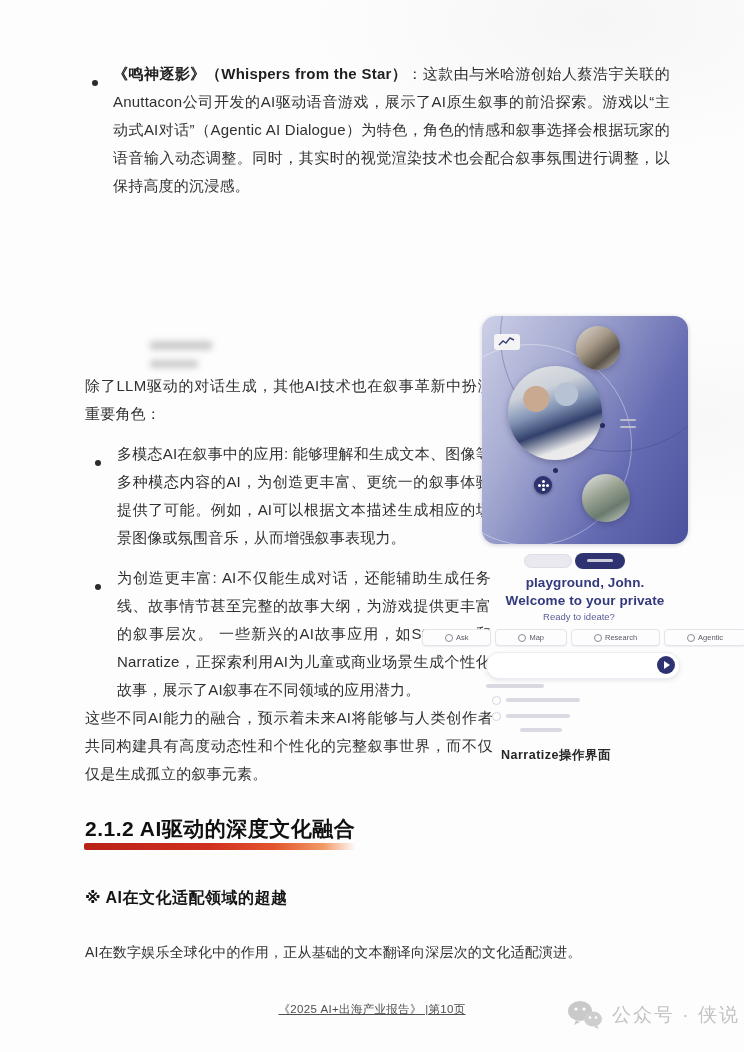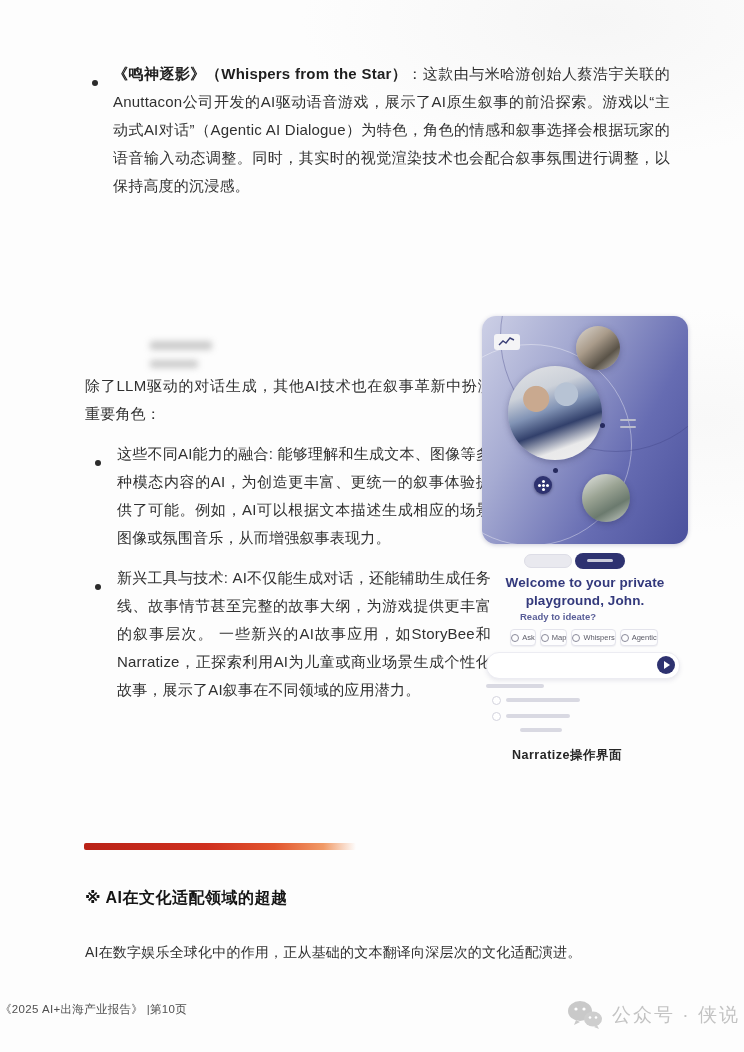--- a/index.html
+++ b/index.html
@@ -49,36 +49,36 @@
   .node-dot{position:absolute;width:5px;height:5px;border-radius:50%;background:#262a5e;}
   .dash{position:absolute;width:16px;height:2px;background:#b9bccd;border-radius:1px;}
 
   .pill-toggle{left:524px;top:552px;width:120px;height:17px;display:flex;gap:3px;align-items:center;}
   .pill-light{width:46px;height:12px;border-radius:7px;background:#e9e9ef;border:1px solid #dddde6;}
   .pill-dark{width:50px;height:16px;border-radius:9px;background:#2e3270;position:relative;}
   .pill-dark i{position:absolute;left:12px;top:6px;width:26px;height:3px;border-radius:2px;background:rgba(255,255,255,.75);}
 
   .welcome{left:482px;top:574px;width:206px;text-align:center;font-size:13.5px;font-weight:bold;
     color:#33397c;line-height:18px;letter-spacing:.1px;}
-  .ideate{left:455px;top:611px;width:206px;text-align:center;font-size:9.5px;color:#3c4286;font-weight:bold;opacity:.85;}
+  .ideate{left:476px;top:611px;width:206px;text-align:center;font-size:9.5px;color:#3c4286;font-weight:normal;opacity:.85;}
   .tabs-row{left:484px;top:629px;width:200px;display:flex;gap:4px;justify-content:center;}
-  .tab-btn{height:15px;padding:0 0;background:#fdfdfe;border:1px solid #e4e4ec;border-radius:4px;
+  .tab-btn{height:15px;padding:0 22px;background:#fdfdfe;border:1px solid #e4e4ec;border-radius:4px;
     display:flex;align-items:center;gap:3px;font-size:7.5px;color:#5a5a66;box-shadow:0 1px 1px rgba(80,80,120,.08);}
   .tab-ic{width:6px;height:6px;border:1px solid #8a8a9a;border-radius:50%;display:inline-block;}
   .ask-input{left:486px;top:652px;width:192px;height:25px;background:#ffffff;border:1px solid #ececf2;
     border-radius:13px;box-shadow:0 2px 4px rgba(90,90,130,.12);}
   .send-btn{position:absolute;right:4px;top:3px;width:18px;height:18px;border-radius:50%;background:#2e3270;}
   .send-btn i{position:absolute;left:7px;top:5px;width:0;height:0;border-left:6px solid #ffffff;
     border-top:4px solid transparent;border-bottom:4px solid transparent;}
   .ph-bar{position:absolute;height:4px;border-radius:2px;background:#d9d9e2;}
   .ph-dot{position:absolute;width:7px;height:7px;border-radius:50%;border:1px solid #d4d4de;background:#fff;}
-  .fig-caption{left:464px;top:747px;width:206px;text-align:center;font-size:12.5px;font-weight:bold;
+  .fig-caption{left:453px;top:747px;width:206px;text-align:center;font-size:12.5px;font-weight:bold;
     color:#262626;letter-spacing:.5px;}
 
-  .footer{left:0;top:1002px;width:744px;text-align:left;font-size:11.5px;color:#4f4f4f;letter-spacing:.3px;}
+  .footer{left:0;top:1002px;width:744px;text-align:center;font-size:11.5px;color:#4f4f4f;letter-spacing:.3px;text-decoration:underline;}
   .wm{left:566px;top:1000px;display:flex;align-items:center;gap:8px;color:#c3c3c3;font-size:19px;letter-spacing:2px;}
 </style>
 </head>
 <body>
 
 <div class="page">
 
   <div class="abs" style="left:92px;top:72px;"><span class="dot"></span></div>
   <div class="abs body-text" style="left:113px;top:60px;width:557px;">
     <span class="lead-bold">《鸣神逐影》（Whispers from the Star）</span><span>：这款由与米哈游创始人蔡浩宇关联的Anuttacon公司开发的AI驱动语音游戏，展示了AI原生叙事的前沿探索。游戏以“主动式AI对话”（Agentic AI Dialogue）为特色，角色的情感和叙事选择会根据玩家的语音输入动态调整。同时，其实时的视觉渲染技术也会配合叙事氛围进行调整，以保持高度的沉浸感。</span>
@@ -88,28 +88,29 @@
 
   <div class="abs smudge" style="left:150px;top:336px;">
     <span style="width:62px;height:9px;"></span><br>
     <span style="width:48px;height:8px;margin-top:3px;"></span>
   </div>
 
   <div class="abs body-text" style="left:85px;top:372px;width:408px;">除了LLM驱动的对话生成，其他AI技术也在叙事革新中扮演重要角色：</div>
 
   <div class="abs" style="left:95px;top:452px;"><span class="dot"></span></div>
   <div class="abs body-text" style="left:117px;top:440px;width:374px;">
-    <span>这些不同AI能力的融合:</span><span> 能够理解和生成文本、图像等多种模态内容的AI，为创造更丰富、更统一的叙事体验提供了可能。例如，AI可以根据文本描述生成相应的场景图像或氛围音乐，从而增强叙事表现力。</span>
+    <span>多模态AI在叙事中的应用:</span><span> 能够理解和生成文本、图像等多种模态内容的AI，为创造更丰富、更统一的叙事体验提供了可能。例如，AI可以根据文本描述生成相应的场景图像或氛围音乐，从而增强叙事表现力。</span>
   </div>
 
   <div class="abs" style="left:95px;top:576px;"><span class="dot"></span></div>
   <div class="abs body-text" style="left:117px;top:564px;width:374px;">
-    <span>新兴工具与技术:</span><span> AI不仅能生成对话，还能辅助生成任务线、故事情节甚至完整的故事大纲，为游戏提供更丰富的叙事层次。 一些新兴的AI故事应用，如StoryBee和Narratize，正探索利用AI为儿童或商业场景生成个性化故事，展示了AI叙事在不同领域的应用潜力。</span>
-  </div>
-
+    <span>为创造更丰富:</span><span> AI不仅能生成对话，还能辅助生成任务线、故事情节甚至完整的故事大纲，为游戏提供更丰富的叙事层次。 一些新兴的AI故事应用，如StoryBee和Narratize，正探索利用AI为儿童或商业场景生成个性化故事，展示了AI叙事在不同领域的应用潜力。</span>
+  </div>
+
+  <div class="abs body-text" style="left:85px;top:704px;width:408px;">这些不同AI能力的融合，预示着未来AI将能够与人类创作者共同构建具有高度动态性和个性化的完整叙事世界，而不仅仅是生成孤立的叙事元素。</div>
 
   <div class="abs fig-card">
     <div class="arc" style="left:-52px;top:28px;width:200px;height:200px;"></div>
     <div class="arc2" style="left:18px;top:-96px;width:230px;height:230px;"></div>
     <div class="mini-logo">
       <svg width="18" height="10" viewBox="0 0 18 10">
           <polyline points="1,8 5,4 8,6 12,1 16,3" fill="none" stroke="#3a3f76" stroke-width="1.4"></polyline>
         </svg>
     </div>
     <div class="photo photo-tr" style="left:94px;top:10px;width:44px;height:44px;"></div>
@@ -125,37 +126,37 @@
   </div>
 
   <div class="abs pill-toggle">
     <span class="pill-light"></span>
     <span class="pill-dark">
         <i></i>
       </span>
   </div>
 
   <div class="abs welcome">
+    <div>playground, John.</div>
     <div>Welcome to your private</div>
-    <div>playground, John.</div>
   </div>
   <div class="abs ideate">Ready to ideate?</div>
 
   <div class="abs tabs-row">
     <span class="tab-btn">
         <i class="tab-ic"></i>
         <span>Ask</span>
       </span>
     <span class="tab-btn">
         <i class="tab-ic"></i>
         <span>Map</span>
       </span>
     <span class="tab-btn">
         <i class="tab-ic"></i>
-        <span>Whispers</span>
+        <span>Research</span>
       </span>
     <span class="tab-btn">
         <i class="tab-ic"></i>
         <span>Agentic</span>
       </span>
   </div>
 
   <div class="abs ask-input">
     <span class="send-btn">
         <i></i>
@@ -166,20 +167,21 @@
     <span class="ph-bar" style="left:0;top:0;width:58px;"></span>
     <span class="ph-dot" style="left:6px;top:12px;"></span>
     <span class="ph-bar" style="left:20px;top:14px;width:74px;"></span>
     <span class="ph-dot" style="left:6px;top:28px;"></span>
     <span class="ph-bar" style="left:20px;top:30px;width:64px;"></span>
     <span class="ph-bar" style="left:34px;top:44px;width:42px;"></span>
   </div>
 
   <div class="abs fig-caption">Narratize操作界面</div>
 
+  <div class="abs h-main" style="left:85px;top:815px;">2.1.2 AI驱动的深度文化融合</div>
   <div class="abs bar-gradient" style="left:84px;top:843px;width:272px;"></div>
 
   <div class="abs h-sub" style="left:85px;top:888px;font-size:16px;">
     <span>※</span>
     <span>AI在文化适配领域的超越</span>
   </div>
 
   <div class="abs body-text" style="left:85px;top:938px;width:586px;font-size:14px;">AI在数字娱乐全球化中的作用，正从基础的文本翻译向深层次的文化适配演进。</div>
 
   <div class="abs footer">《2025 AI+出海产业报告》 |第10页</div>

